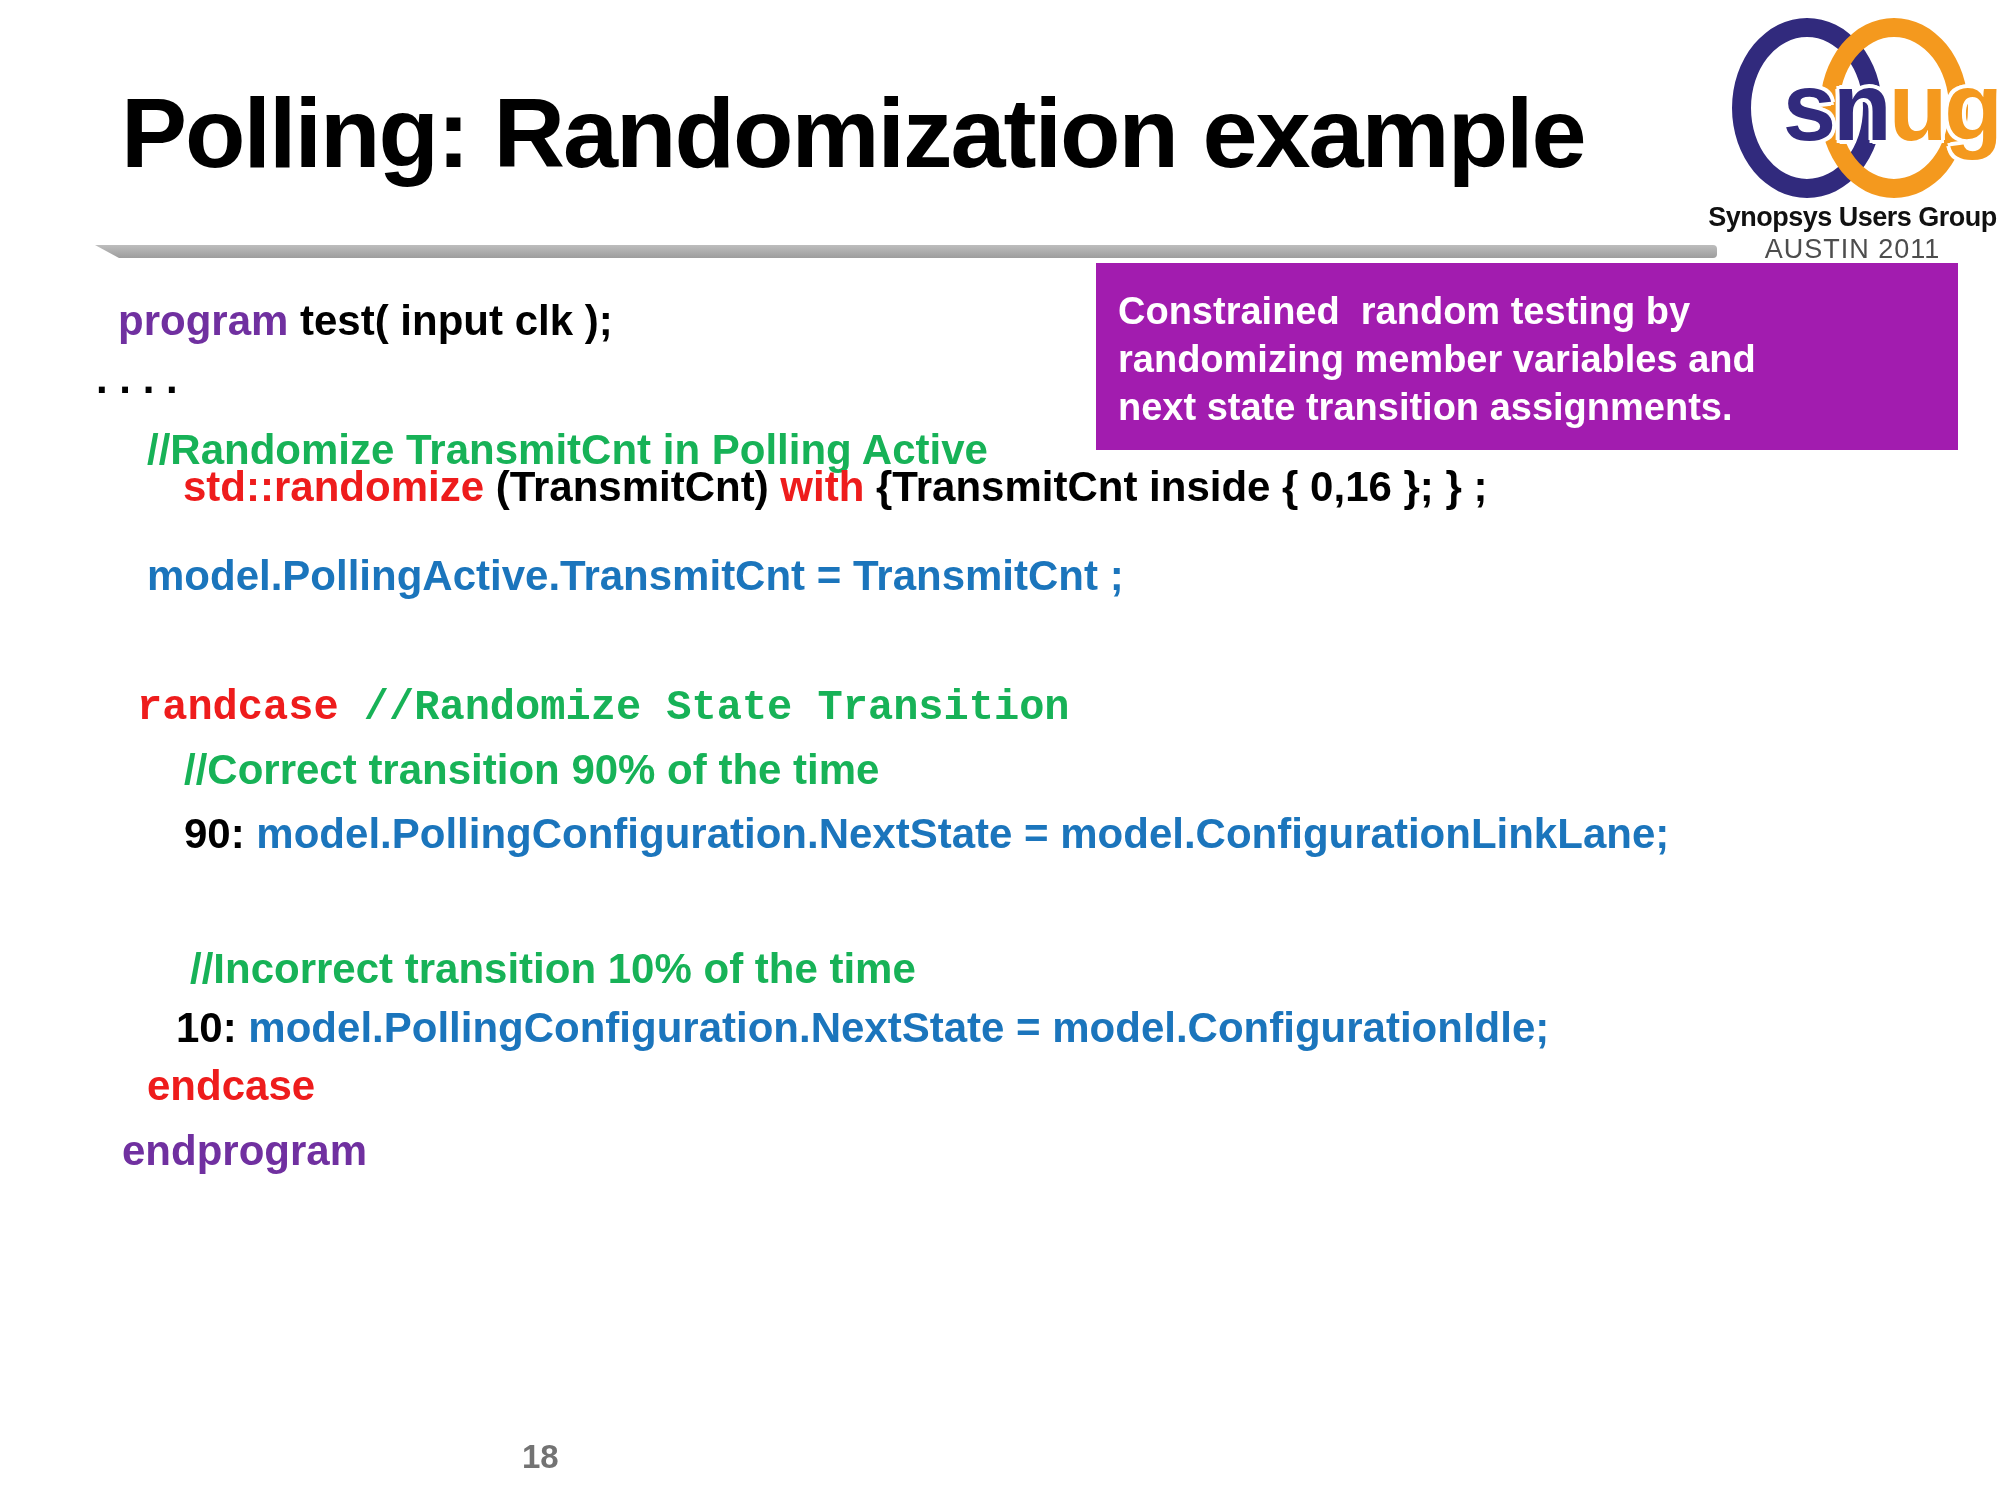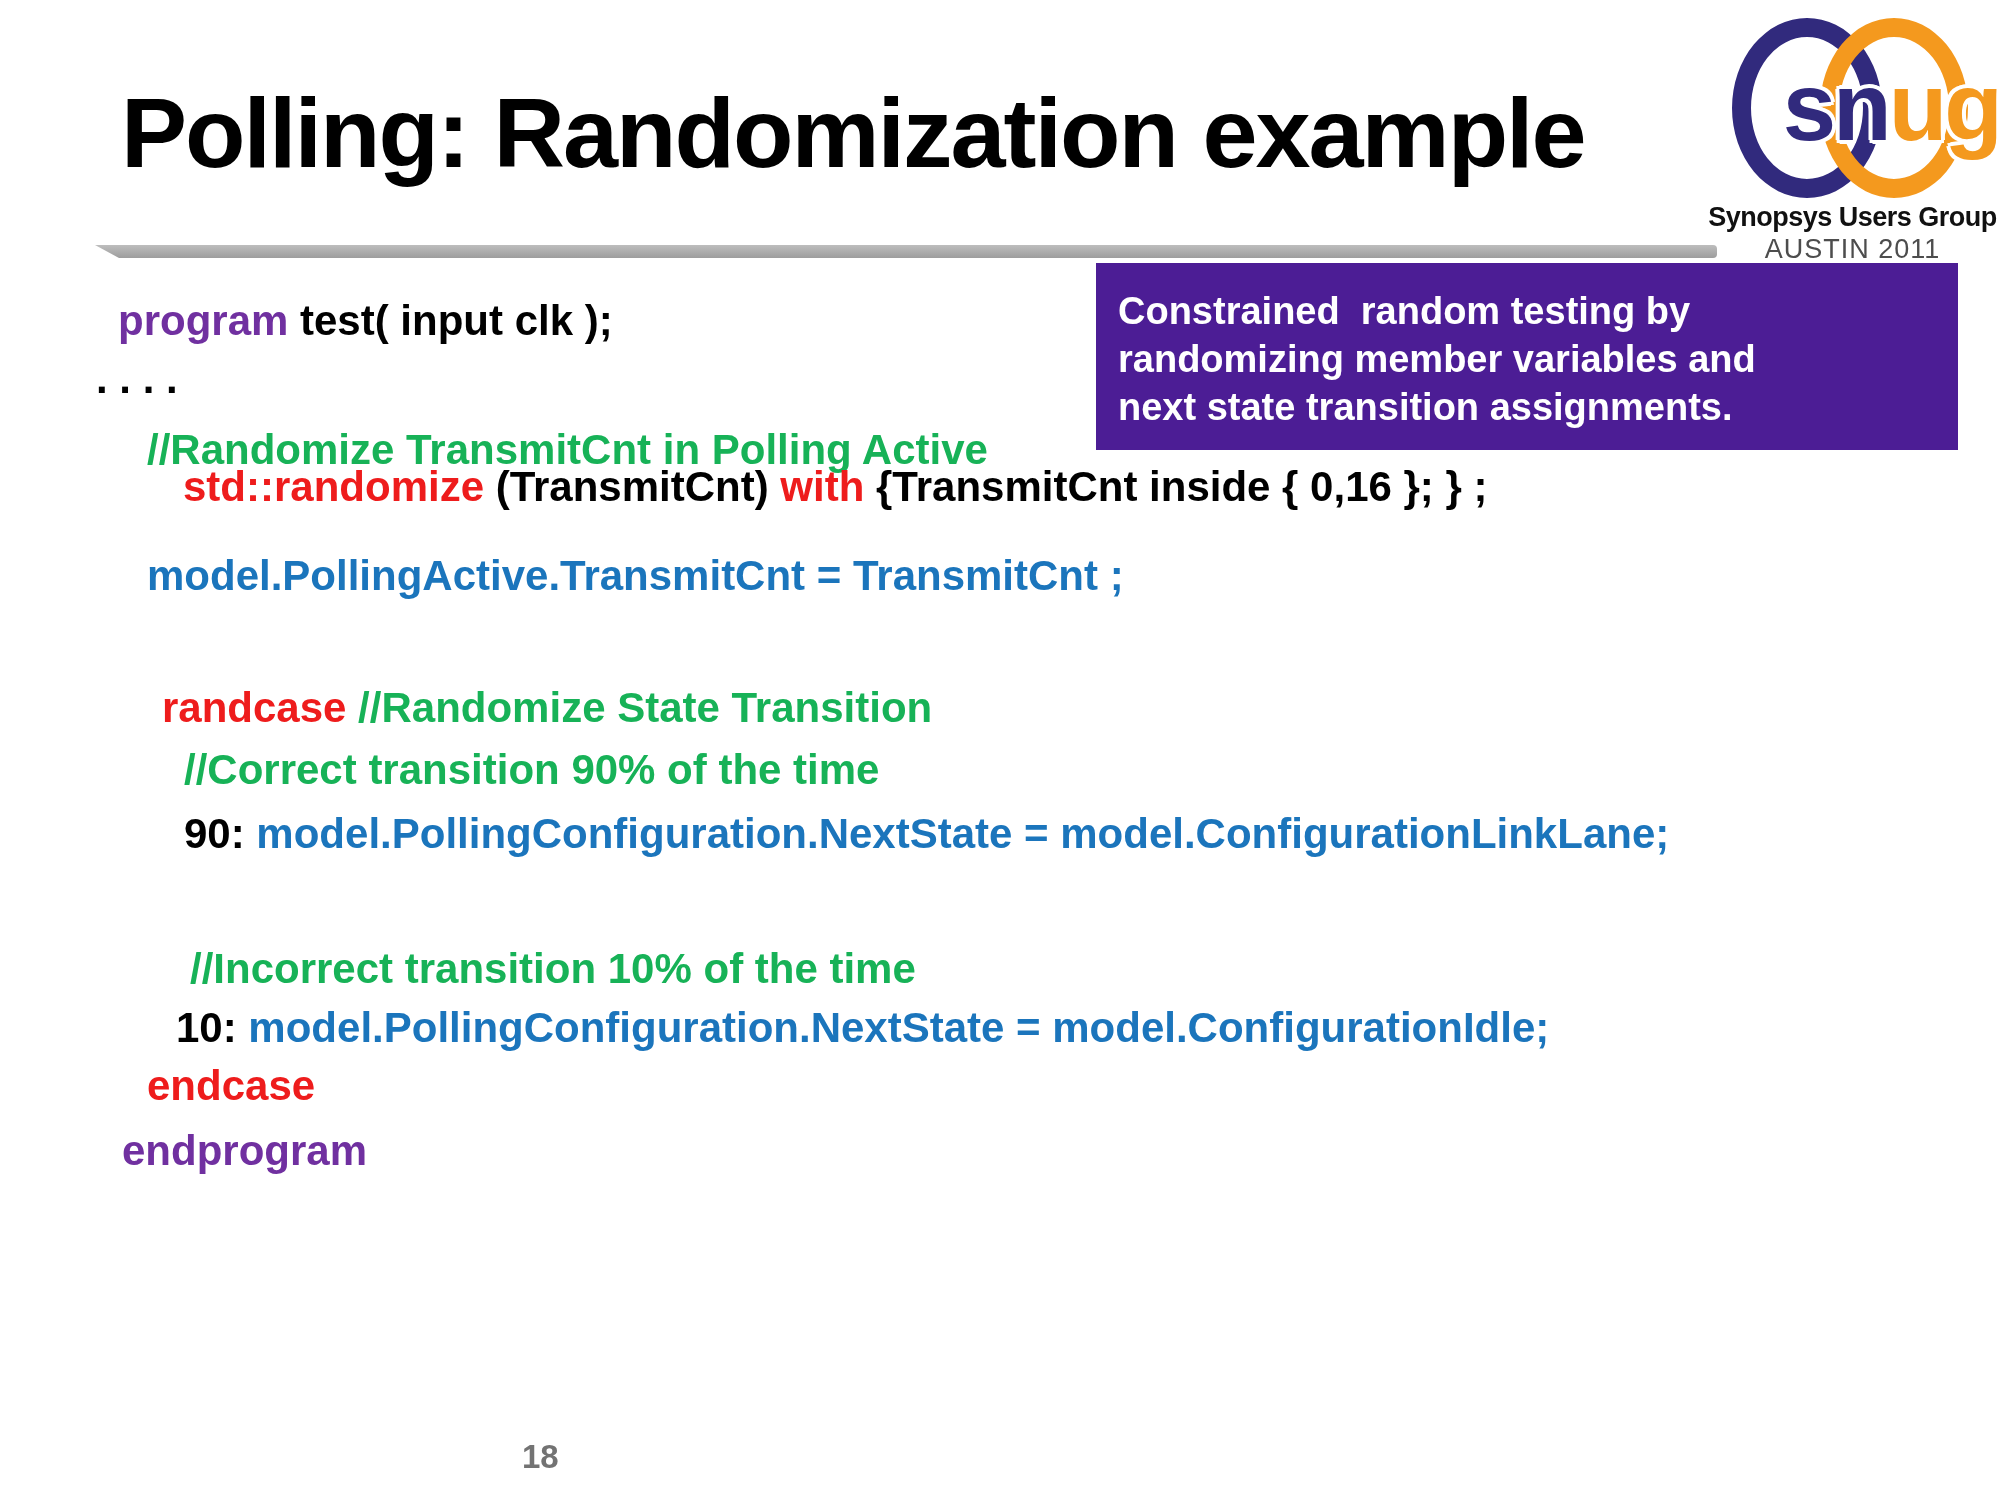--- a/index.html
+++ b/index.html
@@ -99,33 +99,33 @@
   <div class="logo">
     <div class="ring ring-left" style="border-color: rgb(49, 42, 125);"></div>
     <div class="ring ring-right" style="border-color: rgb(244, 153, 30);"></div>
     <div class="logo-word"><span class="sn" style="color: rgb(49, 42, 125);">sn</span><span class="ug" style="color: rgb(244, 153, 30);">ug</span></div>
     <div class="logo-org">Synopsys Users Group</div>
     <div class="logo-event">AUSTIN 2011</div>
   </div>
 
   <div class="divider"></div>
 
-  <div class="callout" style="background: #4c1d95;">
+  <div class="callout" style="background: #a21caf;">
     <div style="color: rgb(255, 255, 255);">Constrained  random testing by</div>
     <div style="color: rgb(255, 255, 255);">randomizing member variables and</div>
     <div style="color: rgb(255, 255, 255);">next state transition assignments.</div>
   </div>
 
   <div id="code" class="code">
       <div class="code-line" style="top: 297px; left: 118px;"><span style="color: rgb(112, 48, 160);">program</span><span style="color: rgb(0, 0, 0);"> test( input clk );</span></div>
       <div class="code-line" style="top: 355px; left: 96px;"><span style="color: rgb(0, 0, 0);">. . . .</span></div>
       <div class="code-line" style="top: 426px; left: 147px;"><span style="color: rgb(23, 178, 87);">//Randomize TransmitCnt in Polling Active</span></div>
       <div class="code-line" style="top: 463px; left: 147px; margin-left: 36px;"><span style="color: rgb(238, 28, 28);">std::randomize</span><span style="color: rgb(0, 0, 0);"> (TransmitCnt) </span><span style="color: rgb(238, 28, 28);">with</span><span style="color: rgb(0, 0, 0);"> {TransmitCnt inside { 0,16 }; } ;</span></div>
       <div class="code-line" style="top: 552px; left: 147px;"><span style="color: rgb(27, 117, 188);">model.PollingActive.TransmitCnt = TransmitCnt ;</span></div>
-      <div class="code-line" style="top: 684px; left: 162px;"><span style="color: rgb(238, 28, 28);">randcase</span><span style="color: rgb(23, 178, 87);"> //Randomize State Transition</span></div>
+      <div class="code-line" style="top: 684px; left: 137px; font-family: Liberation Mono, monospace;"><span style="color: rgb(238, 28, 28);">randcase</span><span style="color: rgb(23, 178, 87);"> //Randomize State Transition</span></div>
       <div class="code-line" style="top: 746px; left: 184px;"><span style="color: rgb(23, 178, 87);">//Correct transition 90% of the time</span></div>
       <div class="code-line" style="top: 810px; left: 184px;"><span style="color: rgb(0, 0, 0);">90:</span><span style="color: rgb(27, 117, 188);"> model.PollingConfiguration.NextState = model.ConfigurationLinkLane;</span></div>
       <div class="code-line" style="top: 945px; left: 190px;"><span style="color: rgb(23, 178, 87); text-align: center;">//Incorrect transition 10% of the time</span></div>
       <div class="code-line" style="top: 1004px; left: 176px;"><span style="color: rgb(0, 0, 0);">10:</span><span style="color: rgb(27, 117, 188);"> model.PollingConfiguration.NextState = model.ConfigurationIdle;</span></div>
       <div class="code-line" style="top: 1062px; left: 147px;"><span style="color: rgb(238, 28, 28);">endcase</span></div>
       <div class="code-line" style="top: 1127px; left: 122px;"><span style="color: rgb(112, 48, 160);">endprogram</span></div>
     </div>
 
   <div class="page-number" style="color: #737373;">18</div>
 

